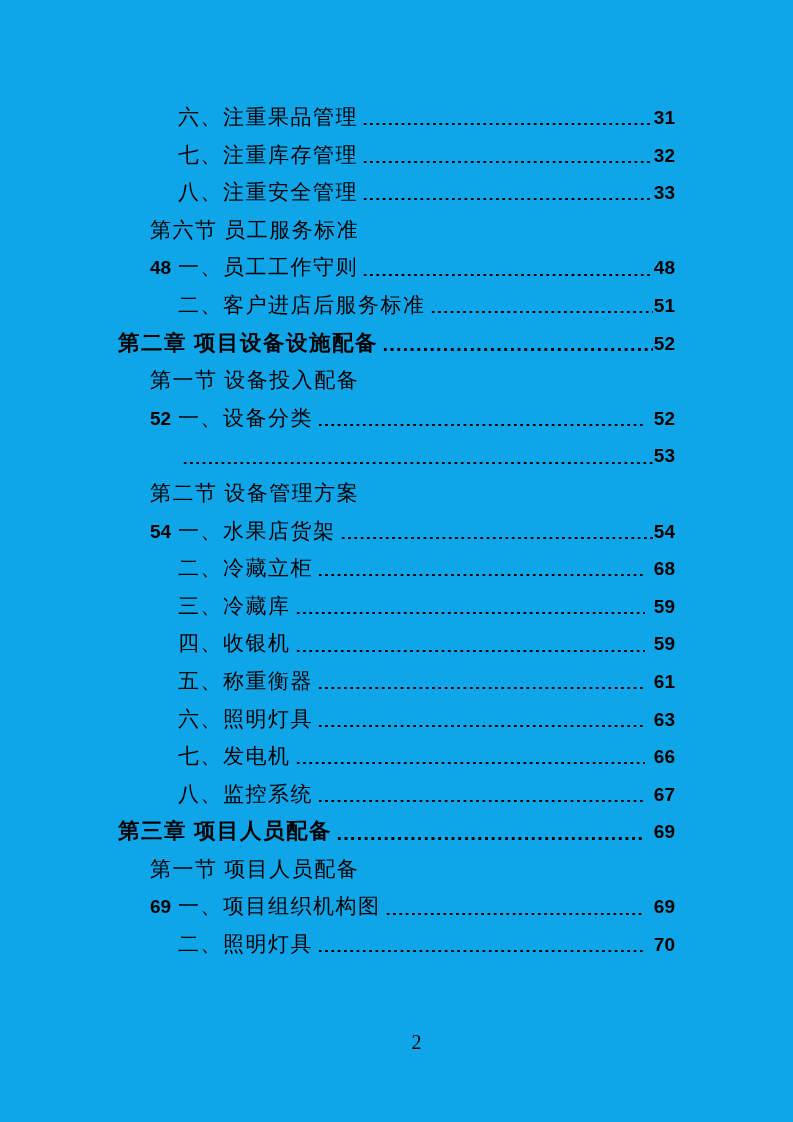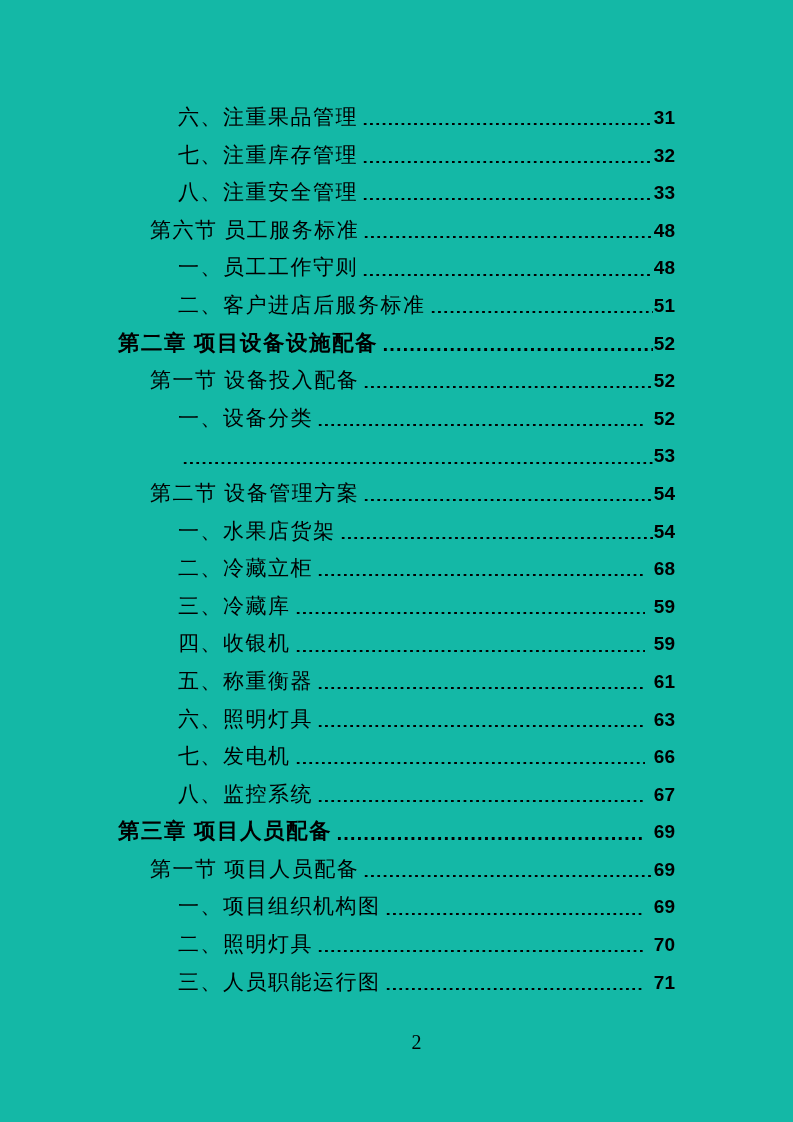--- a/index.html
+++ b/index.html
@@ -11,21 +11,21 @@
     height: 1122px;
     position: relative;
     background: #ffffff;
     color: #000000;
     font-family: "Liberation Serif", serif;
     overflow: hidden;
   }
   .page {
     position: absolute;
     inset: 0;
-    background: #14b8a6;
+    background: #0ea5e9;
   }
   .toc {
     position: absolute;
     top: 99px;
     left: 118px;
     width: 557px;
   }
   .row {
     display: flex;
     align-items: baseline;
@@ -49,21 +49,21 @@
   }
   .row .pagenum {
     flex: 0 0 auto;
     font-family: "Liberation Sans", sans-serif;
     font-size: 19px;
     font-weight: bold;
   }
   .row.gap .pagenum {
     margin-left: 8px;
   }
-  .row.section { padding-left: 32px; }
+  .row.section { padding-left: 32px; flex-direction: column; }
   .row.item    { padding-left: 60px; }
   .row.chapter {
     font-weight: bold;
     font-size: 21.5px;
     text-align: right;
   }
   .row.chapter .dots {
     background-image: radial-gradient(circle, #000 1.4px, transparent 1.6px);
     background-size: 6.7px 6.7px;
   }
@@ -194,22 +194,17 @@
       <div class="row item gap">
         <span class="title">一、项目组织机构图</span>
         <span class="dots"></span>
         <span class="pagenum">69</span>
       </div>
       <div class="row item gap">
         <span class="title">二、照明灯具</span>
         <span class="dots"></span>
         <span class="pagenum">70</span>
       </div>
-      <div class="row item gap">
-        <span class="title">三、人员职能运行图</span>
-        <span class="dots"></span>
-        <span class="pagenum">71</span>
-      </div>
     </div>
   <div class="footer">
     <span>2</span>
   </div>
 </div>
 
 </body></html>

